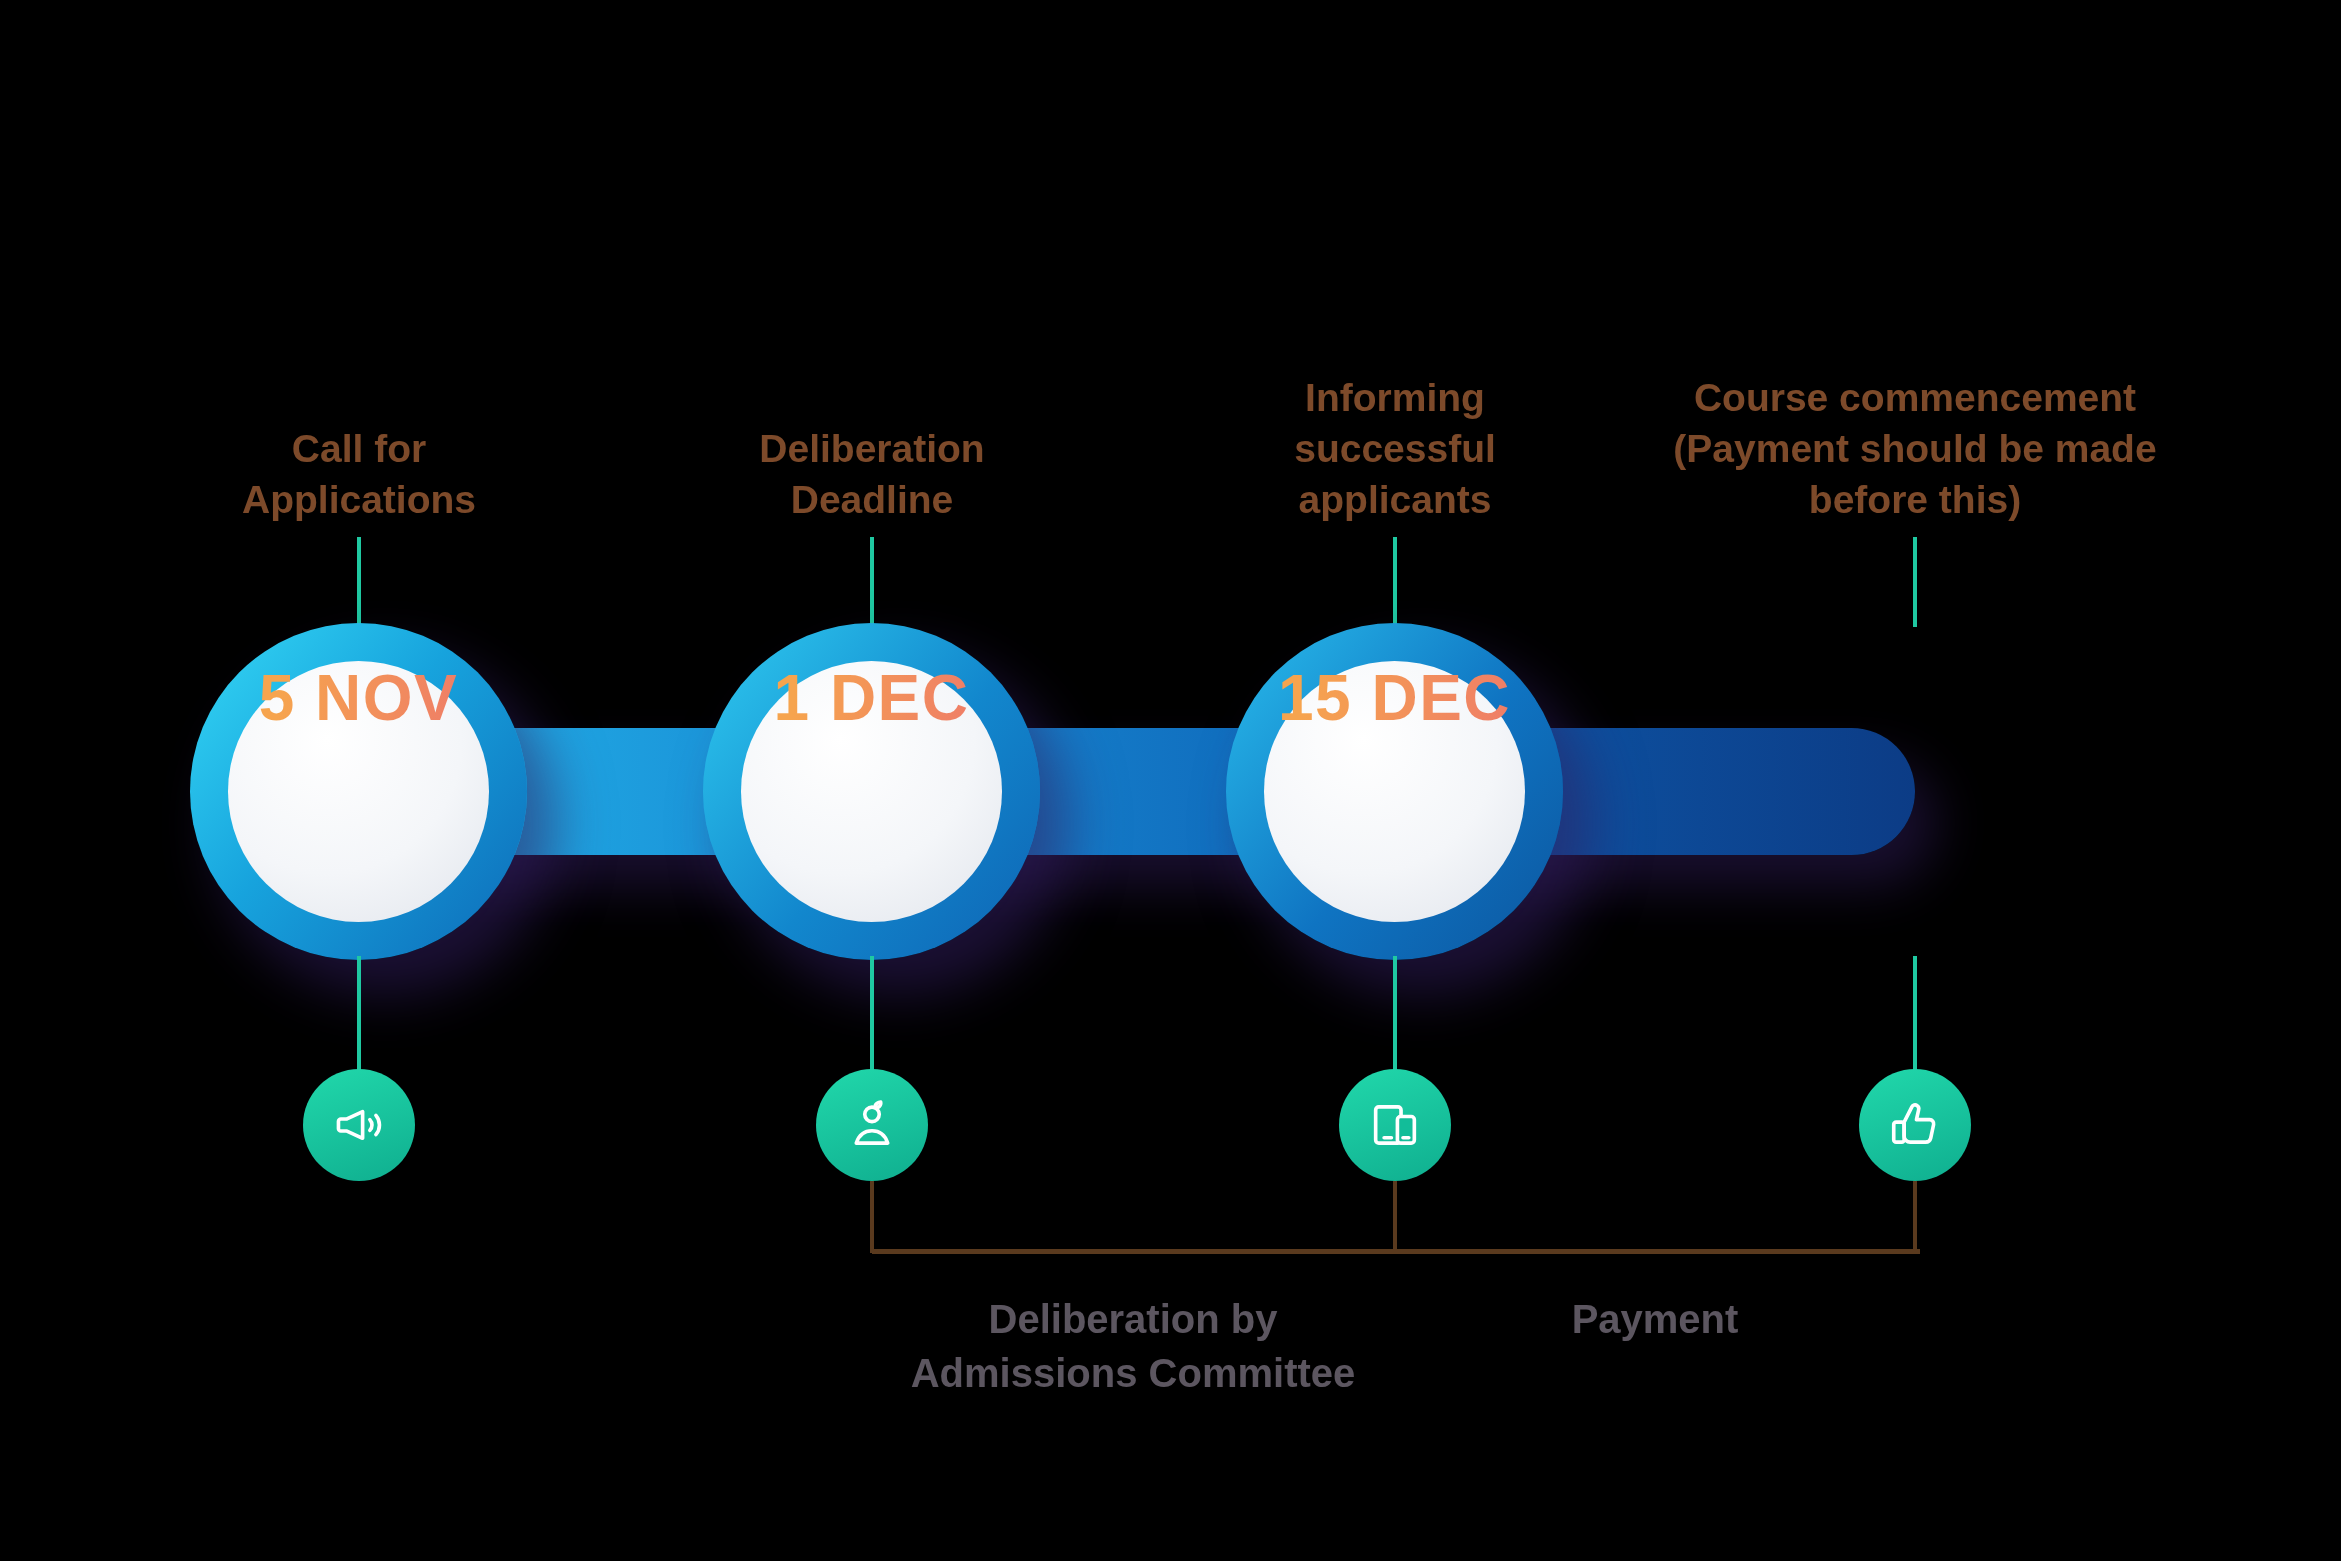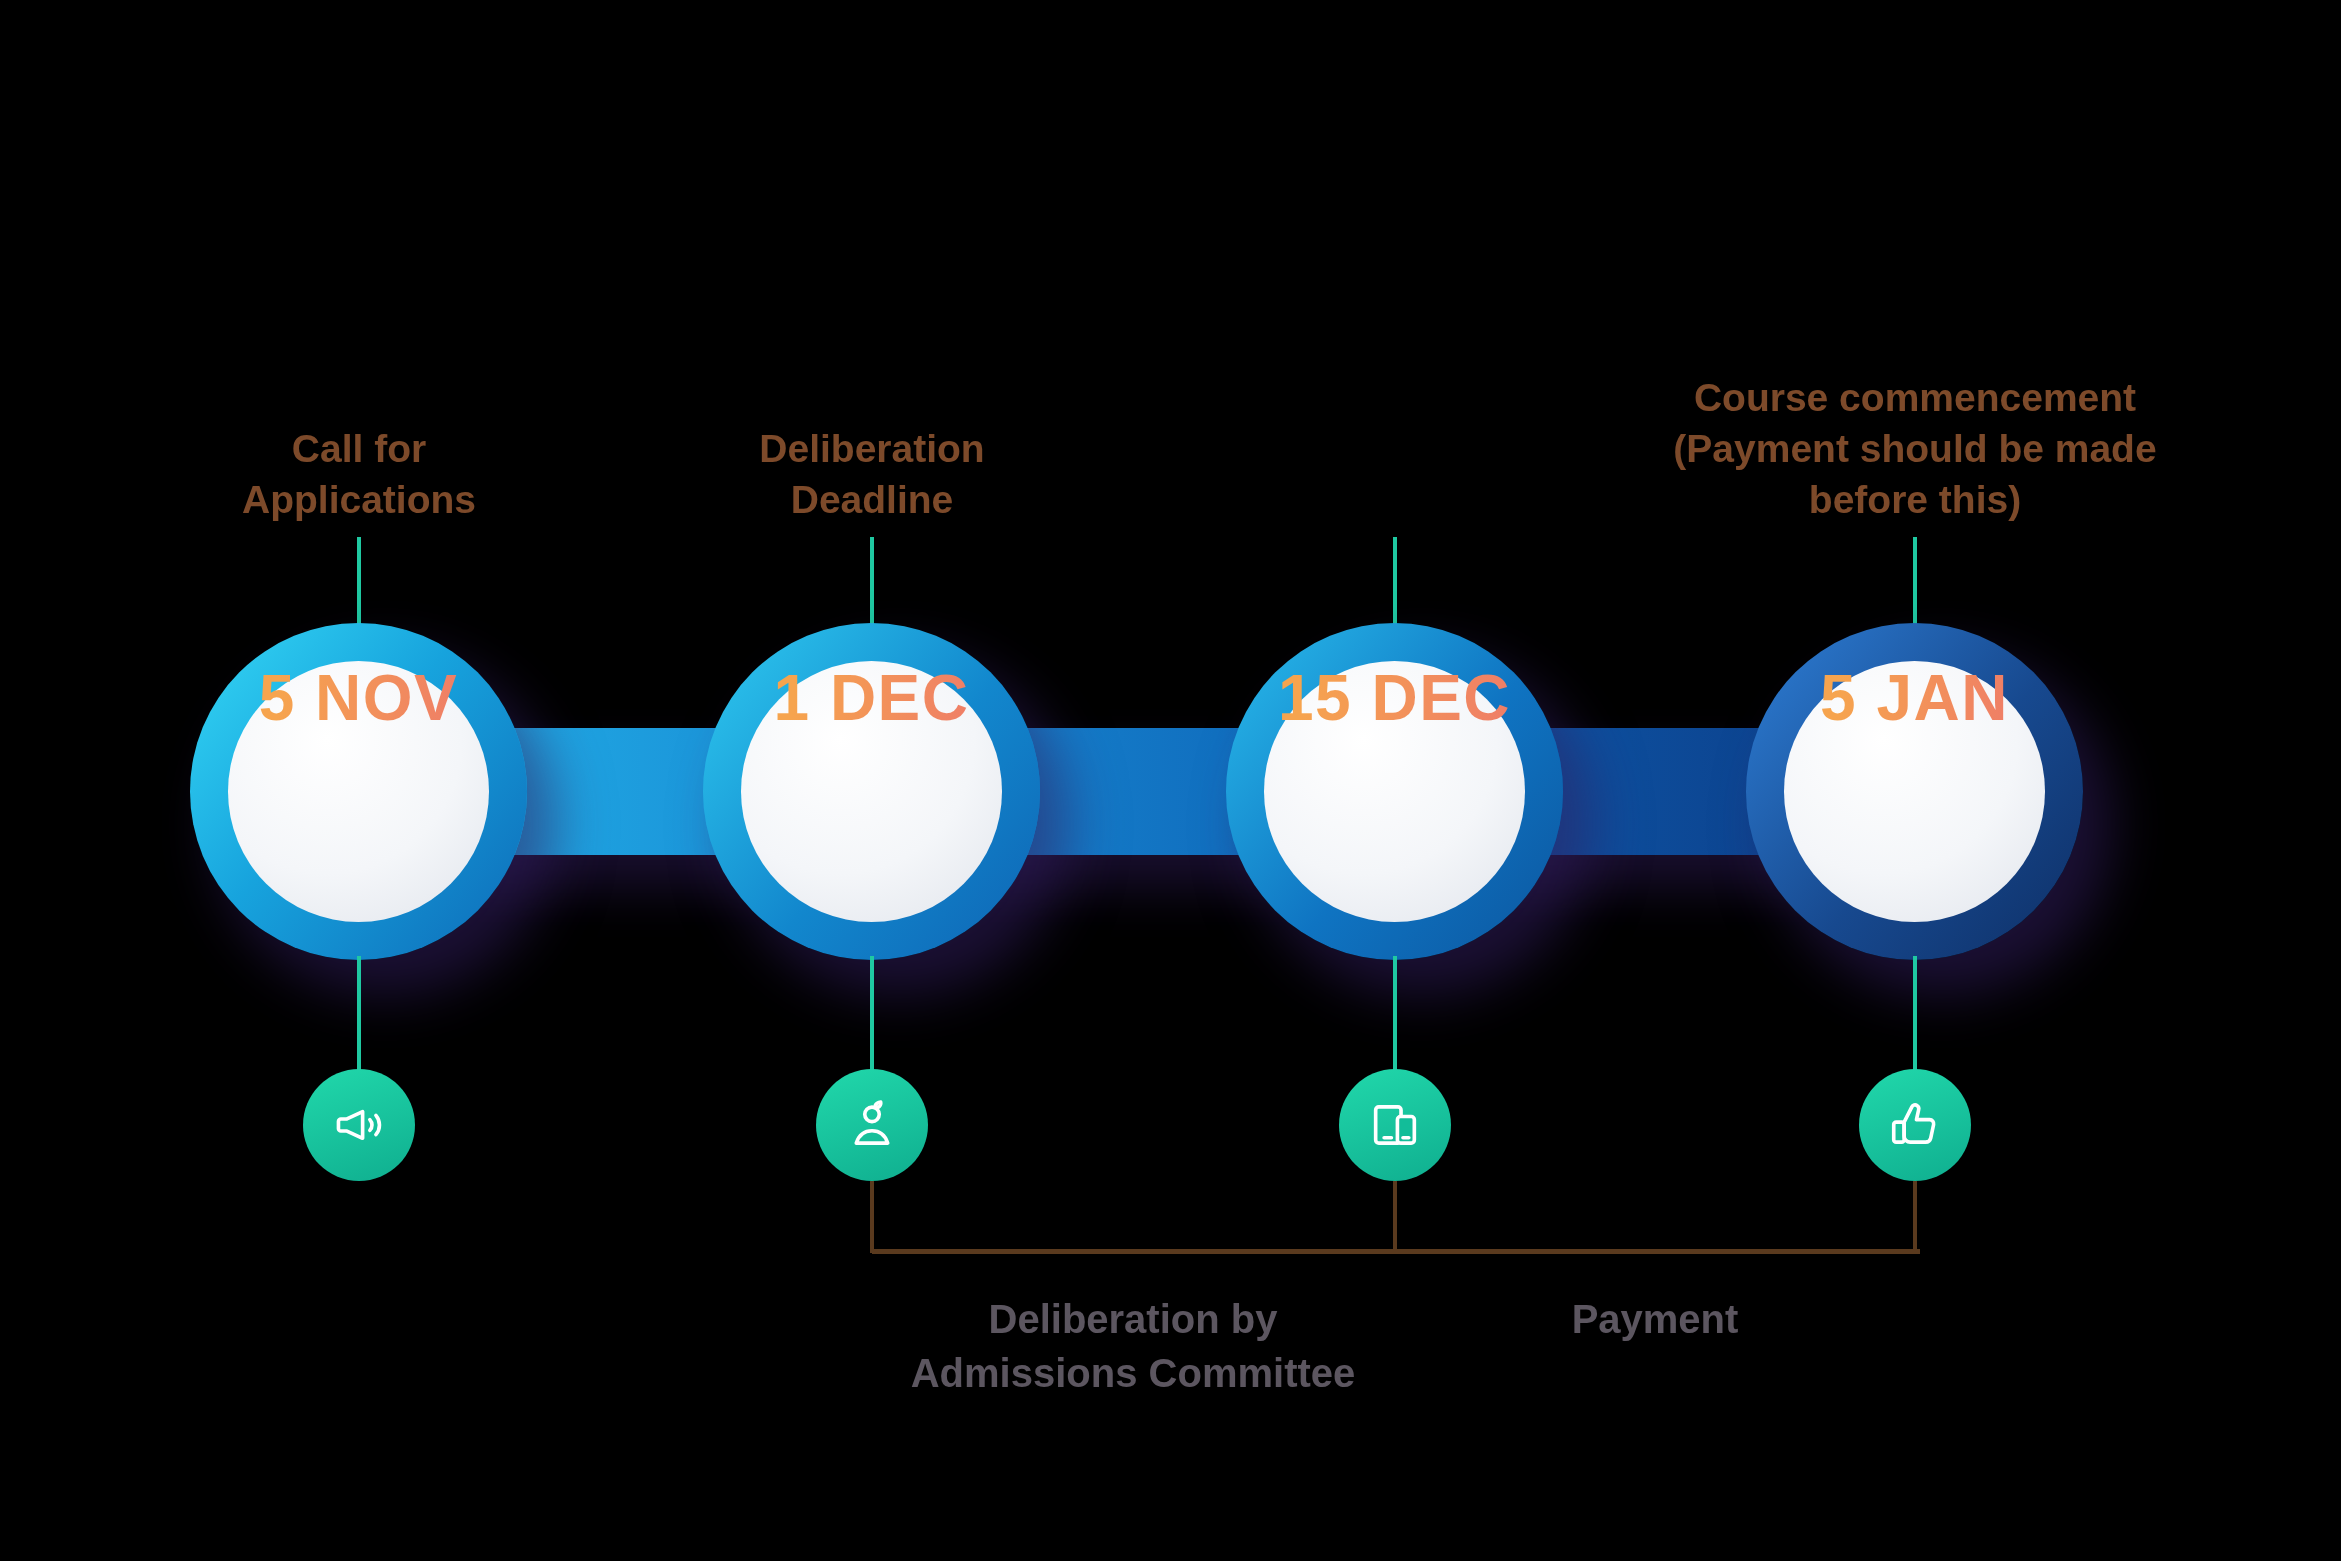--- a/index.html
+++ b/index.html
@@ -128,45 +128,41 @@
     <div class="iconc">
       <svg viewBox="0 0 24 24" fill="none" stroke="#ffffff" stroke-width="1.5" stroke-linecap="round" stroke-linejoin="round">
         <circle cx="12" cy="7.6" r="3"></circle>
         <path d="M14.2 4.9c.9-.5 1.6-1.4 1.4-2.4-1 .1-1.9.6-2.3 1.5"></path>
         <path d="M5.5 19.5c1.1-3.4 3.6-5.1 6.5-5.1s5.4 1.7 6.5 5.1z"></path>
       </svg>
     </div>
   </div>
 
   <div class="node" style="--cx:1395px">
+    <div class="toplabel" style="--lw:270px">Informing successful applicants</div>
     <div class="tick top"></div>
     <div class="bigc" style="--ring:linear-gradient(130deg,#29bdec 0%,#0f74c2 55%,#0c569f 100%)">
       <div class="inner">
         <span class="date">15 DEC</span>
       </div>
     </div>
     <div class="tick bottom"></div>
     <div class="iconc">
       <svg viewBox="0 0 24 24" fill="none" stroke="#ffffff" stroke-width="1.5" stroke-linecap="round" stroke-linejoin="round">
         <rect x="4" y="4.5" width="10.5" height="15" rx="1.3"></rect>
         <rect x="13" y="8.5" width="7" height="11" rx="1.3" fill="#12bd99"></rect>
         <path d="M15.3 17.3h2.4"></path>
         <path d="M7.5 17.3h3"></path>
       </svg>
     </div>
   </div>
 
   <div class="node" style="--cx:1915px">
     <div class="toplabel" style="--lw:555px">Course commencement (Payment should be made before this)</div>
     <div class="tick top"></div>
-    <div class="bigc" style="--ring:linear-gradient(130deg,#2e7fd6 0%,#17498f 55%,#0e2f66 100%)">
-      <div class="inner">
-        <span class="date">5 JAN</span>
-      </div>
-    </div>
     <div class="tick bottom"></div>
     <div class="iconc">
       <svg viewBox="0 0 24 24" fill="none" stroke="#ffffff" stroke-width="1.5" stroke-linecap="round" stroke-linejoin="round">
         <path d="M7.5 10.8l3.2-6.3c.4-.8 1.4-1.1 2.1-.6.6.4.9 1.1.7 1.8l-.9 4.1h5.5c1 0 1.8 1 1.6 2l-1.2 5.6a2.2 2.2 0 0 1-2.1 1.7H10a2.5 2.5 0 0 1-2.5-2.5v-5.8z"></path>
         <rect x="3.2" y="10.8" width="4.3" height="8.3" rx="1"></rect>
       </svg>
     </div>
   </div>
 
 </div>

